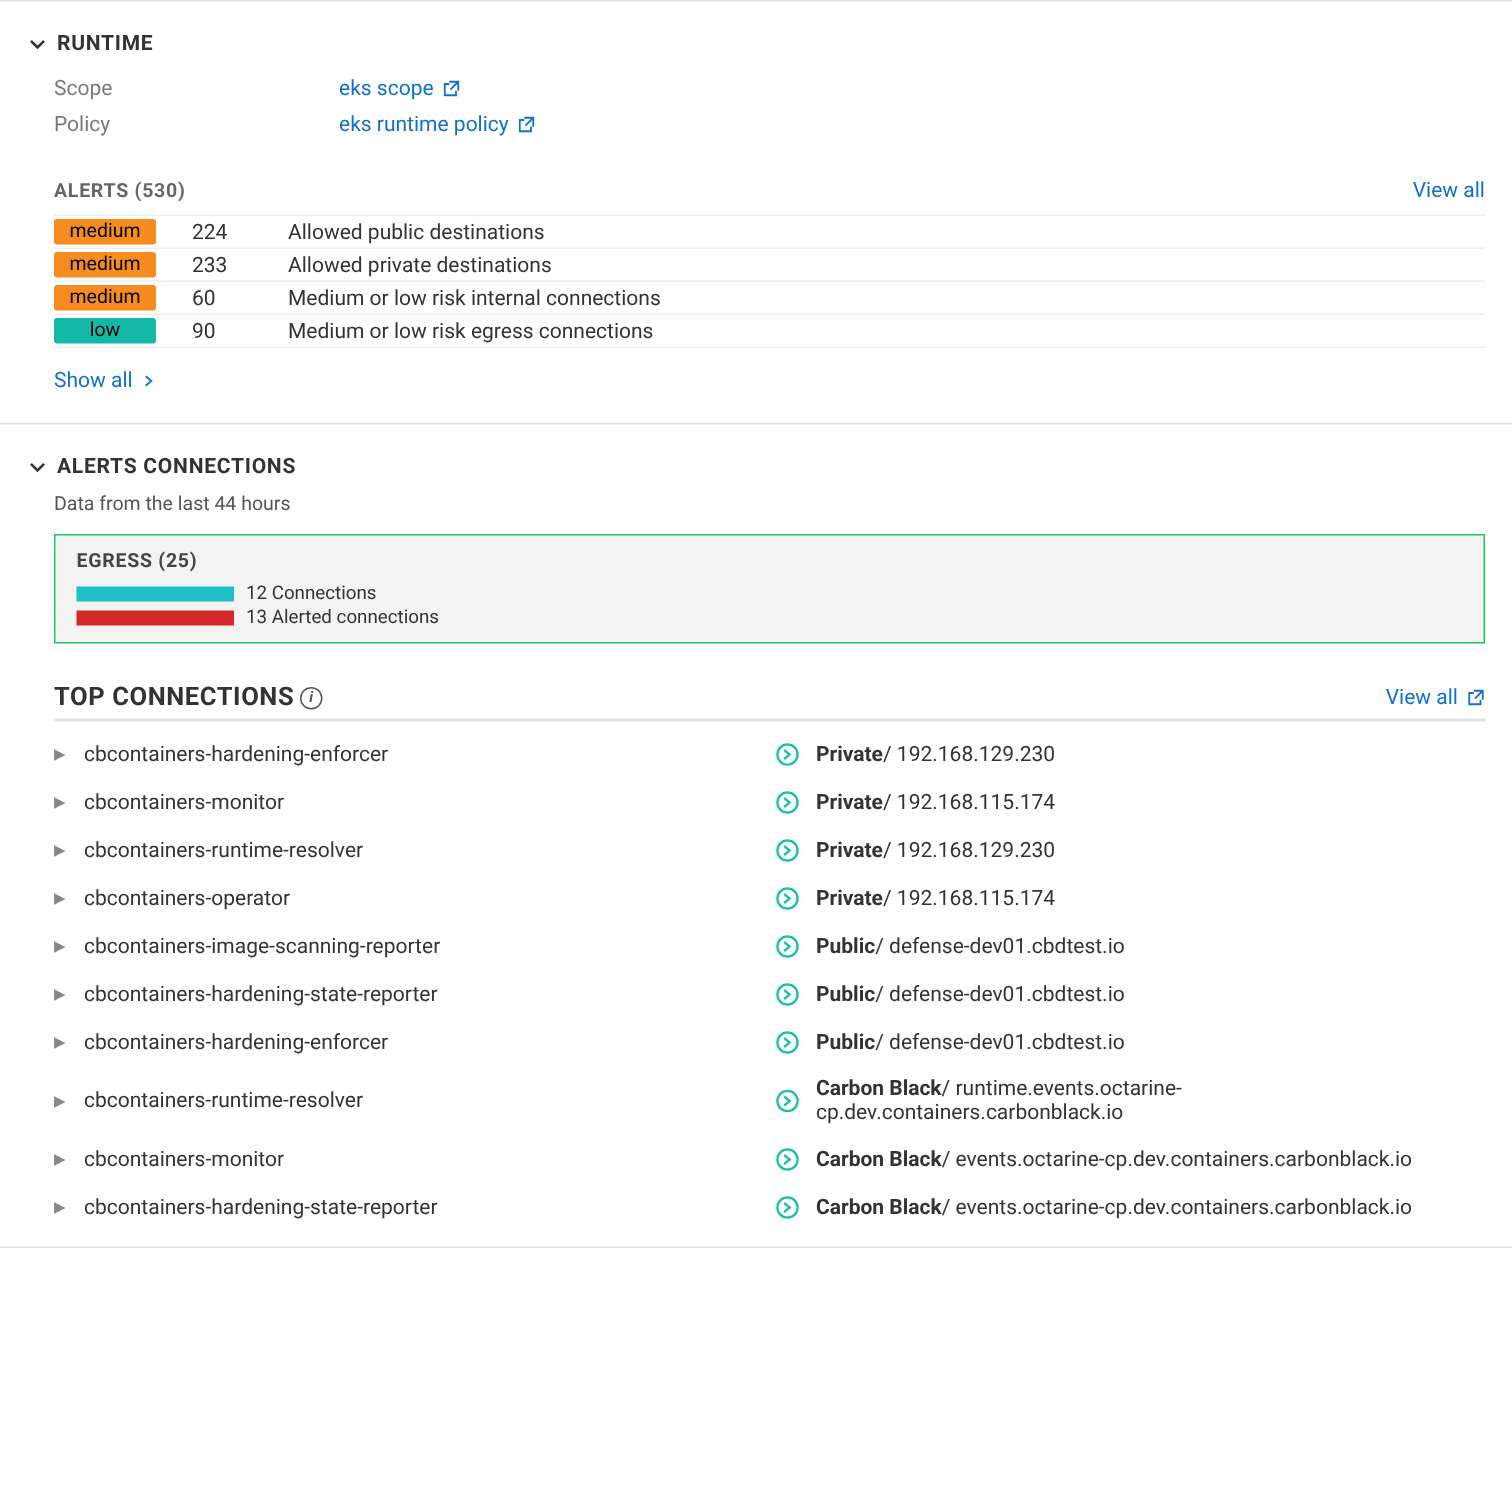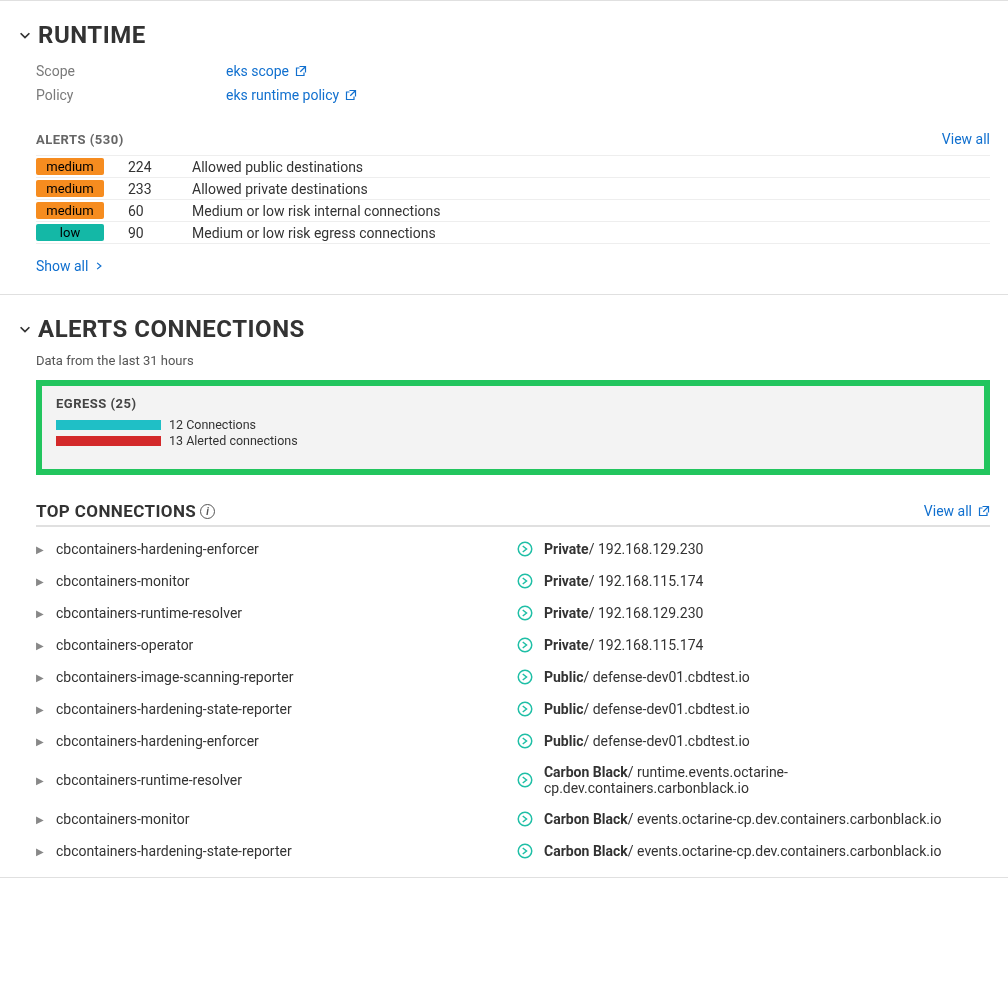--- a/index.html
+++ b/index.html
@@ -22,21 +22,21 @@
     display: flex;
     align-items: center;
     gap: 6px;
     margin-bottom: 10px;
   }
   .section-header .chevron-down {
     width: 14px; height: 14px;
     display: inline-flex; align-items: center; justify-content: center;
   }
   .section-title {
-    font-size: 24px;
+    font-size: 14px;
     font-weight: 700;
     letter-spacing: 0.5px;
   }
   .kv-row {
     display: flex;
     padding: 4px 0;
     margin-left: 18px;
   }
   .kv-label {
     width: 190px;
@@ -103,22 +103,22 @@
   .subtext {
     margin-left: 18px;
     color: #555;
     font-size: 13px;
     margin-top: 2px;
   }
   .egress-card {
     margin-left: 18px;
     margin-top: 12px;
     background: #f3f3f3;
-    border: 6px solid #22c55e;
-    padding: 10px 14px 20px;
+    border: 1px solid #22c55e;
+    padding: 10px 14px 8px;
   }
   .egress-title {
     font-size: 13px;
     font-weight: 700;
     letter-spacing: 0.5px;
     color: #444;
     margin-bottom: 6px;
   }
   .bar-row {
     display: flex;
@@ -272,21 +272,21 @@
 
   <div class="section" style="padding-bottom:10px;">
     <div class="section-header">
       <span class="chevron-down">
         <svg viewBox="0 0 16 16" width="14" height="14">
             <path d="M3 6l5 5 5-5" fill="none" stroke="#333" stroke-width="2"></path>
           </svg>
       </span>
       <span class="section-title">ALERTS CONNECTIONS</span>
     </div>
-    <div class="subtext">Data from the last 31 hours</div>
+    <div class="subtext">Data from the last 44 hours</div>
 
     <div class="egress-card">
       <div class="egress-title">EGRESS (25)</div>
       <div class="bar-row">
         <span class="bar bar-teal"></span>
         <span>12 Connections</span>
       </div>
       <div class="bar-row">
         <span class="bar bar-red"></span>
         <span>13 Alerted connections</span>

